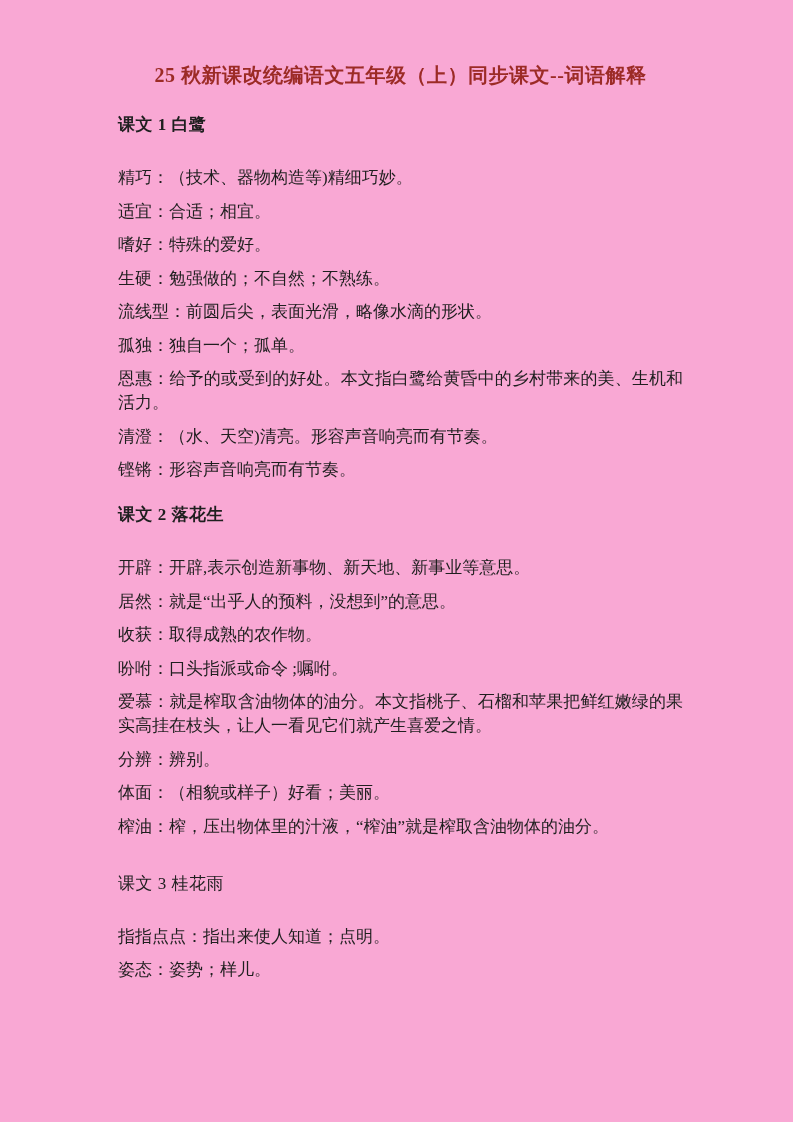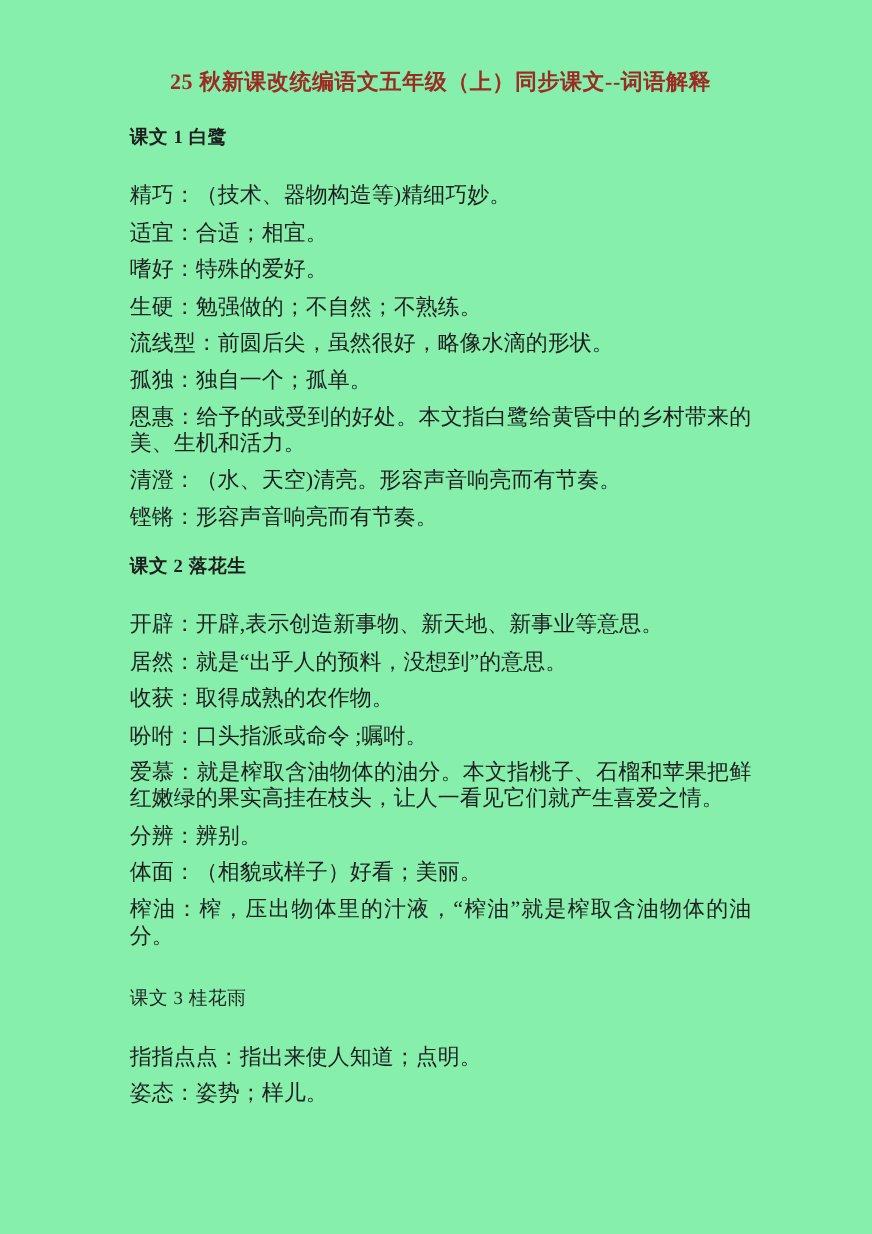--- a/index.html
+++ b/index.html
@@ -5,21 +5,21 @@
   html, body {
     margin: 0;
     padding: 0;
     background: #ffffff;
   }
   .page {
     position: relative;
     width: 793px;
     height: 1122px;
     margin: 0 auto;
-    background: #86efac;
+    background: #f9a8d4;
     box-sizing: border-box;
     padding: 60px 110px 0 118px;
     font-family: "Liberation Serif", "DejaVu Serif", serif;
     color: #1f1f1f;
     overflow: hidden;
   }
   .doc-title {
     margin: 0;
     text-align: center;
     font-size: 20px;
@@ -39,41 +39,41 @@
     font-size: 17px;
     font-weight: bold;
     line-height: 22px;
     letter-spacing: 0.5px;
   }
   .section-heading.regular {
     font-weight: normal;
   }
   .definition {
     margin: 0 0 9.5px 0;
-    font-size: 20px;
+    font-size: 17px;
     line-height: 24px;
     text-align: justify;
   }
   .section .definition:first-of-type {
     margin-top: 30px;
   }
 </style>
 </head>
 <body>
 
 <div class="page" style="color: rgb(31, 31, 31);">
   <h1 class="doc-title" style="color: rgb(156, 43, 38);">25 秋新课改统编语文五年级（上）同步课文--词语解释</h1>
   <div id="sections">
       <section class="section section-0">
         <h2 class="section-heading">课文 1 白鹭</h2>
         <p class="definition">精巧：（技术、器物构造等)精细巧妙。</p>
         <p class="definition">适宜：合适；相宜。</p>
         <p class="definition">嗜好：特殊的爱好。</p>
         <p class="definition">生硬：勉强做的；不自然；不熟练。</p>
-        <p class="definition">流线型：前圆后尖，虽然很好，略像水滴的形状。</p>
+        <p class="definition">流线型：前圆后尖，表面光滑，略像水滴的形状。</p>
         <p class="definition">孤独：独自一个；孤单。</p>
         <p class="definition">恩惠：给予的或受到的好处。本文指白鹭给黄昏中的乡村带来的美、生机和活力。</p>
         <p class="definition">清澄：（水、天空)清亮。形容声音响亮而有节奏。</p>
         <p class="definition">铿锵：形容声音响亮而有节奏。</p>
       </section>
       <section class="section section-1">
         <h2 class="section-heading">课文 2 落花生</h2>
         <p class="definition">开辟：开辟,表示创造新事物、新天地、新事业等意思。</p>
         <p class="definition">居然：就是“出乎人的预料，没想到”的意思。</p>
         <p class="definition">收获：取得成熟的农作物。</p>

